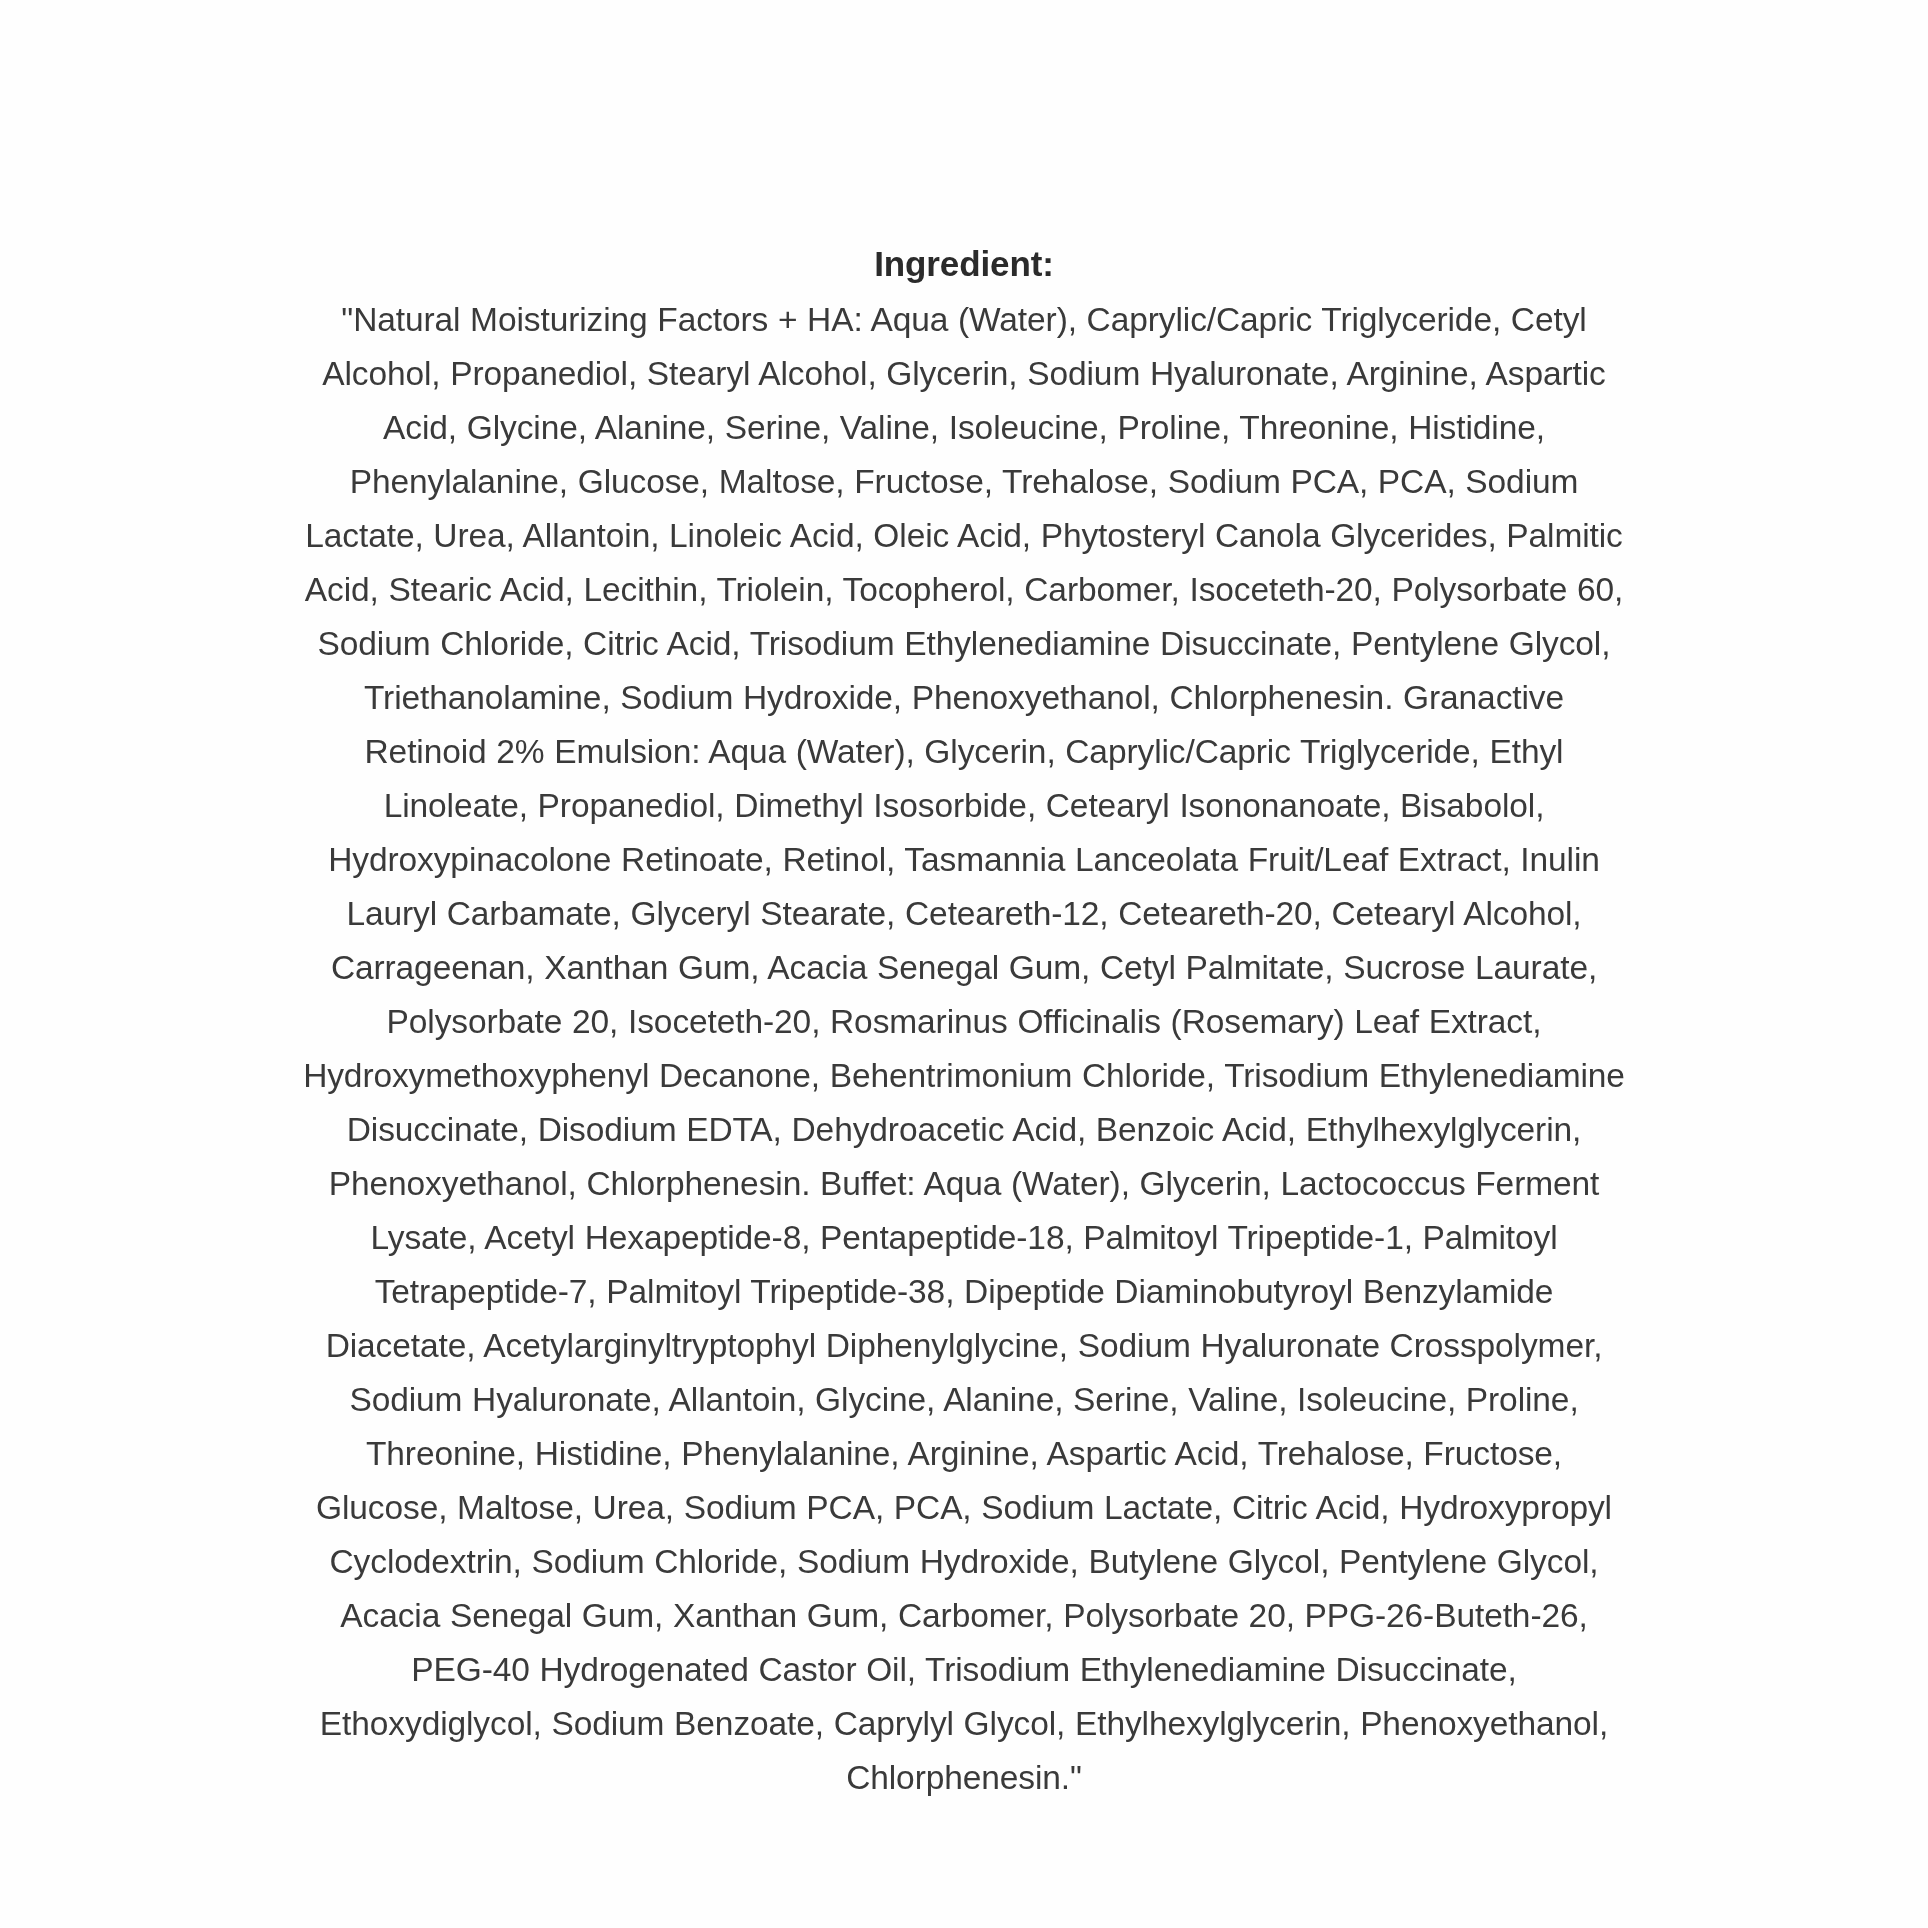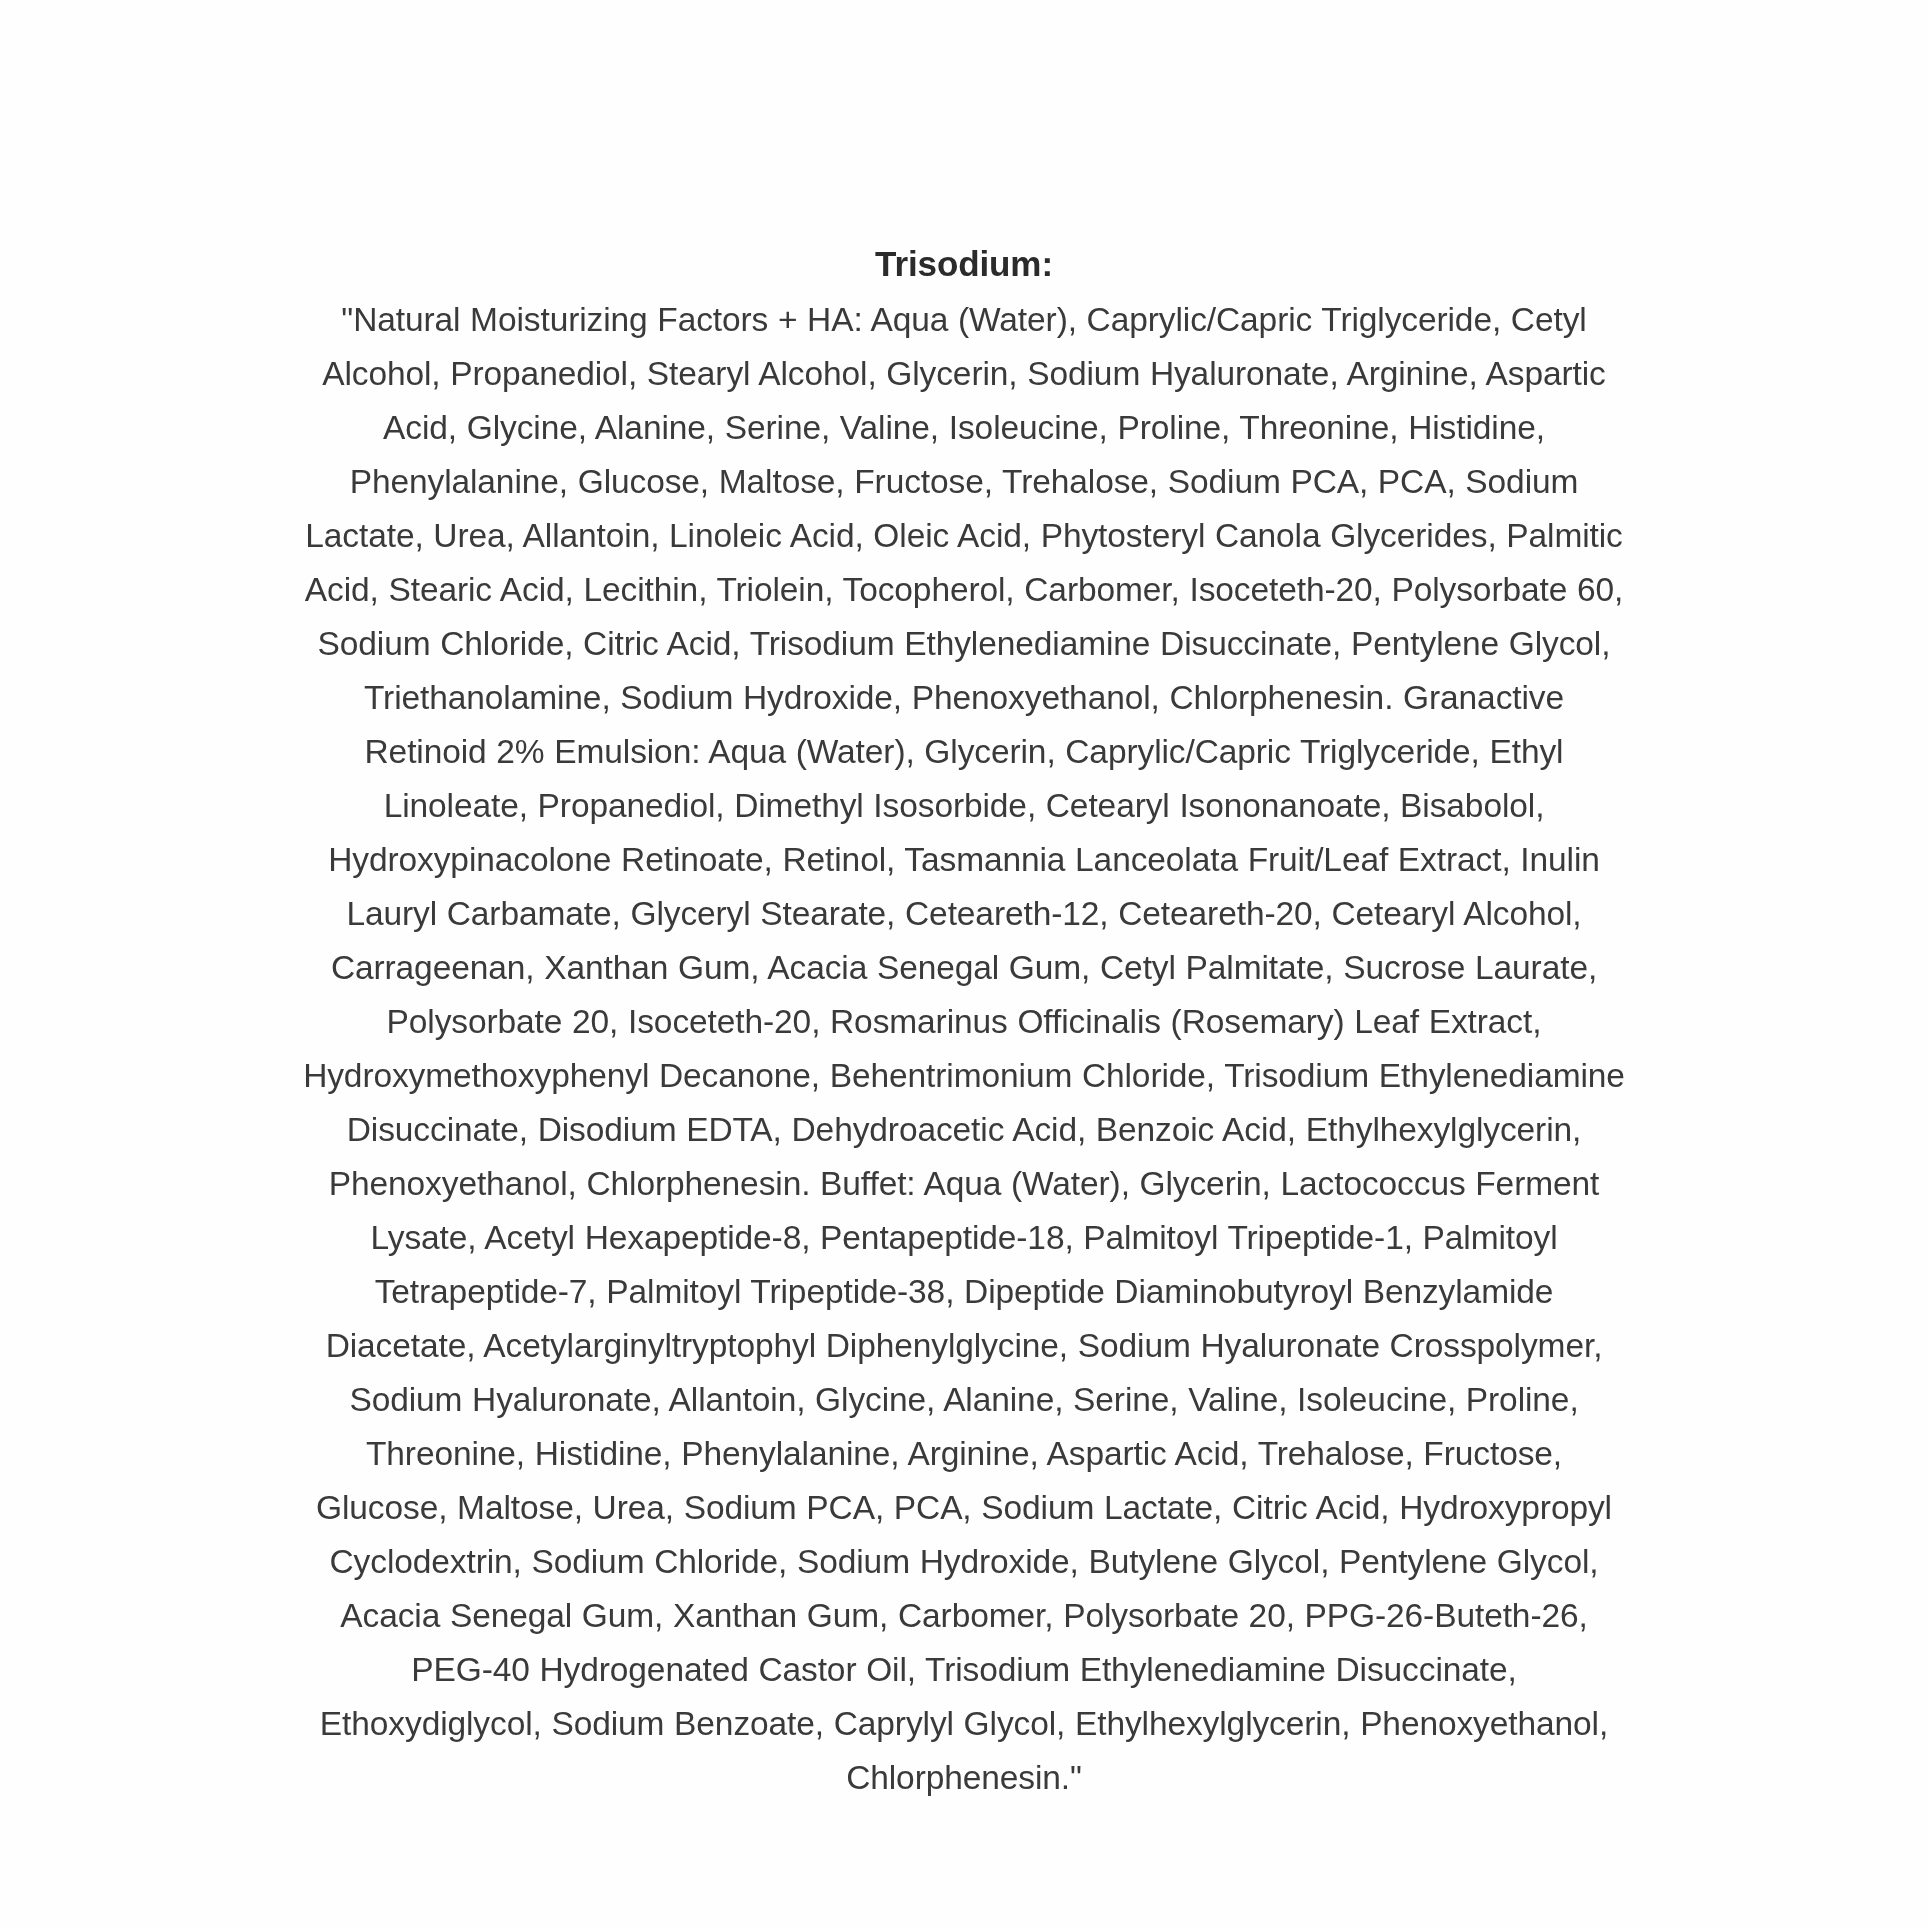--- a/index.html
+++ b/index.html
@@ -57,17 +57,17 @@
     
     transform: scaleX(0.985);
     transform-origin: center top;
   }
 </style>
 </head>
 <body>
 
 <div class="page">
   <div class="content">
-    <div class="heading">Trisodium:</div>
+    <div class="heading">Ingredient:</div>
     <div class="ingredient-body">"Natural Moisturizing Factors + HA: Aqua (Water), Caprylic/Capric Triglyceride, Cetyl Alcohol, Propanediol, Stearyl Alcohol, Glycerin, Sodium Hyaluronate, Arginine, Aspartic Acid, Glycine, Alanine, Serine, Valine, Isoleucine, Proline, Threonine, Histidine, Phenylalanine, Glucose, Maltose, Fructose, Trehalose, Sodium PCA, PCA, Sodium Lactate, Urea, Allantoin, Linoleic Acid, Oleic Acid, Phytosteryl Canola Glycerides, Palmitic Acid, Stearic Acid, Lecithin, Triolein, Tocopherol, Carbomer, Isoceteth-20, Polysorbate 60, Sodium Chloride, Citric Acid, Trisodium Ethylenediamine Disuccinate, Pentylene Glycol, Triethanolamine, Sodium Hydroxide, Phenoxyethanol, Chlorphenesin. Granactive Retinoid 2% Emulsion: Aqua (Water), Glycerin, Caprylic/Capric Triglyceride, Ethyl Linoleate, Propanediol, Dimethyl Isosorbide, Cetearyl Isononanoate, Bisabolol, Hydroxypinacolone Retinoate, Retinol, Tasmannia Lanceolata Fruit/Leaf Extract, Inulin Lauryl Carbamate, Glyceryl Stearate, Ceteareth-12, Ceteareth-20, Cetearyl Alcohol, Carrageenan, Xanthan Gum, Acacia Senegal Gum, Cetyl Palmitate, Sucrose Laurate, Polysorbate 20, Isoceteth-20, Rosmarinus Officinalis (Rosemary) Leaf Extract, Hydroxymethoxyphenyl Decanone, Behentrimonium Chloride, Trisodium Ethylenediamine Disuccinate, Disodium EDTA, Dehydroacetic Acid, Benzoic Acid, Ethylhexylglycerin, Phenoxyethanol, Chlorphenesin. Buffet: Aqua (Water), Glycerin, Lactococcus Ferment Lysate, Acetyl Hexapeptide-8, Pentapeptide-18, Palmitoyl Tripeptide-1, Palmitoyl Tetrapeptide-7, Palmitoyl Tripeptide-38, Dipeptide Diaminobutyroyl Benzylamide Diacetate, Acetylarginyltryptophyl Diphenylglycine, Sodium Hyaluronate Crosspolymer, Sodium Hyaluronate, Allantoin, Glycine, Alanine, Serine, Valine, Isoleucine, Proline, Threonine, Histidine, Phenylalanine, Arginine, Aspartic Acid, Trehalose, Fructose, Glucose, Maltose, Urea, Sodium PCA, PCA, Sodium Lactate, Citric Acid, Hydroxypropyl Cyclodextrin, Sodium Chloride, Sodium Hydroxide, Butylene Glycol, Pentylene Glycol, Acacia Senegal Gum, Xanthan Gum, Carbomer, Polysorbate 20, PPG-26-Buteth-26, PEG-40 Hydrogenated Castor Oil, Trisodium Ethylenediamine Disuccinate, Ethoxydiglycol, Sodium Benzoate, Caprylyl Glycol, Ethylhexylglycerin, Phenoxyethanol, Chlorphenesin."</div>
   </div>
 </div>
 
 
 </body></html>

